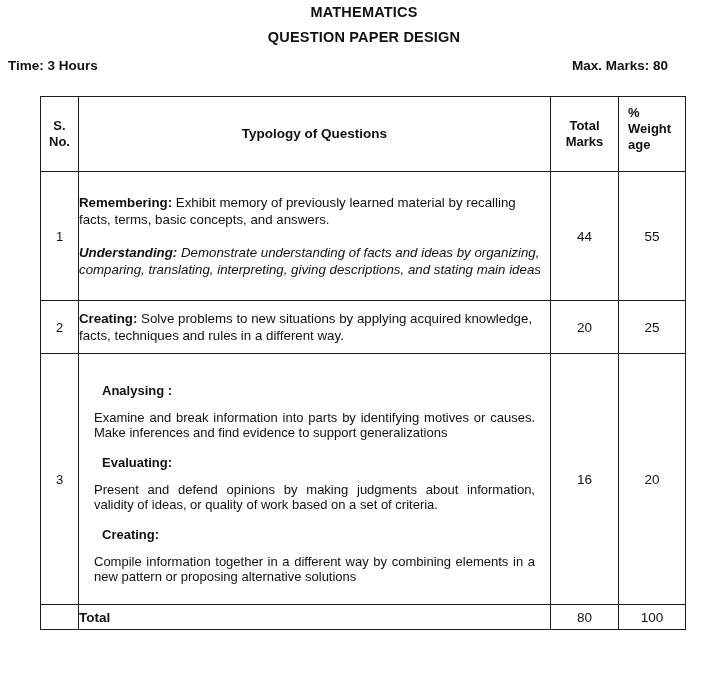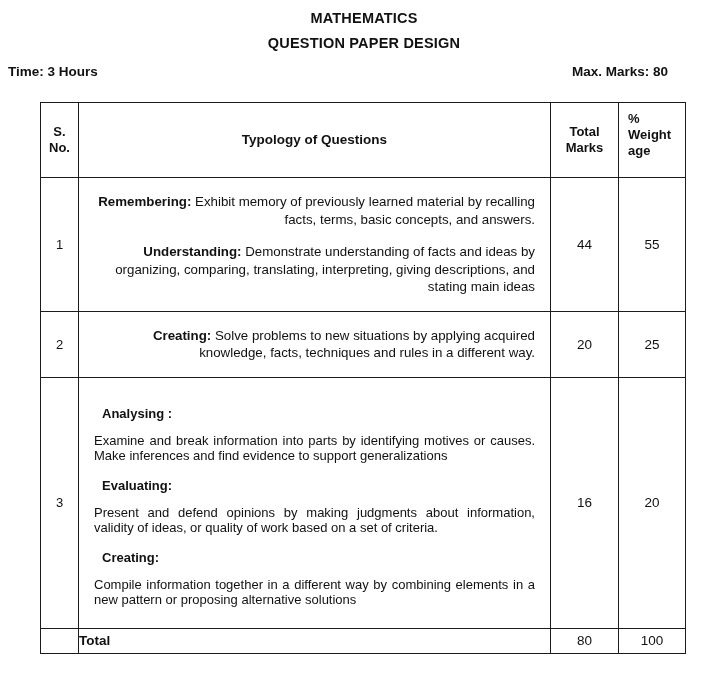--- a/index.html
+++ b/index.html
@@ -12,21 +12,21 @@
     height: 676px;
     font-family: "Liberation Sans", sans-serif;
     color: #111111;
     position: relative;
     overflow: hidden;
     -webkit-font-smoothing: antialiased;
   }
 
   
   .doc-header {
-    padding-top: 6px;
+    padding-top: 0;
     text-align: center;
   }
   .doc-title {
     font-size: 14.5px;
     font-weight: bold;
     line-height: 25px;
     letter-spacing: 0.2px;
     color: #111111;
   }
 
@@ -95,25 +95,25 @@
     vertical-align: middle;
     margin-left: 23px;
   }
   .typo-cell {
     padding: 9px 11px 10px 11px;
     font-size: 13.3px;
     line-height: 17.5px;
     vertical-align: top;
   }
   .typo-cell p {
-    margin: 15px;
-    text-align: right;
+    margin: 0;
   }
   .typo-cell p + p {
     margin-top: 15px;
+    font-style: italic;
   }
   .typo-cell .lead {
     font-weight: bold;
   }
   .blk-head {
     font-weight: bold;
     margin: 12px;
   }
   .blk-body {
     margin: 4px;

